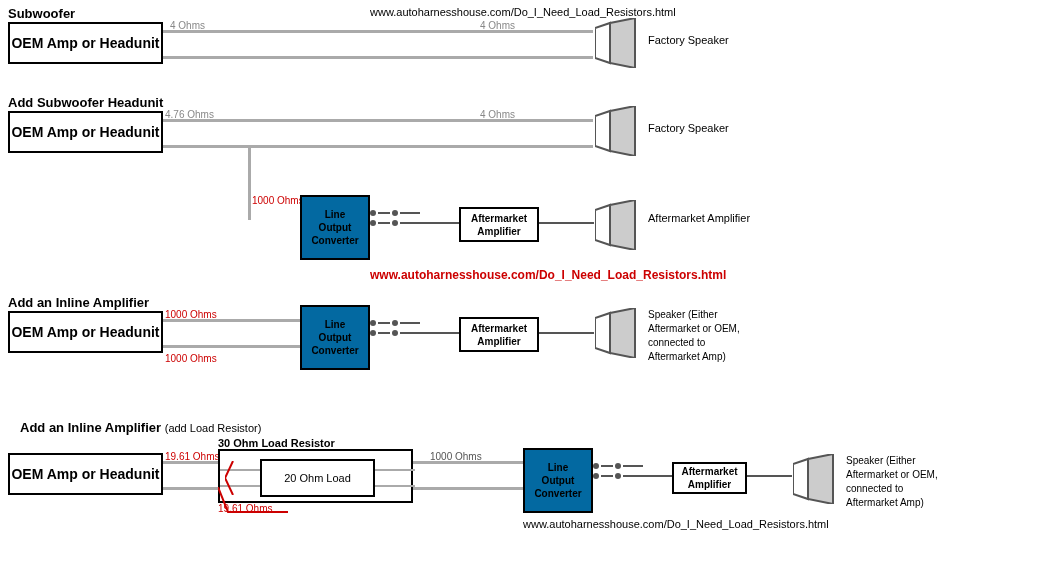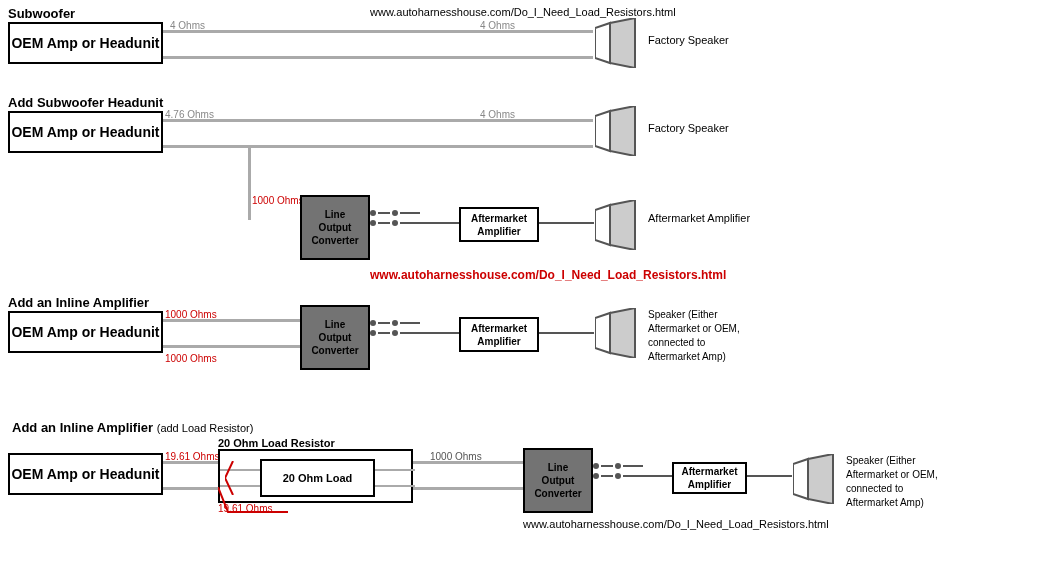--- a/index.html
+++ b/index.html
@@ -36,21 +36,21 @@
       justify-content: center;
       font-size: 14px;
       font-weight: bold;
       text-align: center;
       line-height: 1.2;
     }
 
     
     .loc-box {
       border: 2px solid #000;
-      background: #737373;
+      background: #0369a1;
       display: flex;
       align-items: center;
       justify-content: center;
       font-size: 10px;
       font-weight: bold;
       text-align: center;
       line-height: 1.3;
     }
 
     
@@ -59,21 +59,21 @@
       background: #fff;
       position: relative;
     }
     .resistor-inner {
       border: 2px solid #000;
       background: #fff;
       display: flex;
       align-items: center;
       justify-content: center;
       font-size: 11px;
-      font-weight: bold;
+      font-weight: normal;
     }
 
     
     .wire-h {
       background: #aaa;
       height: 3px;
       position: absolute;
     }
     .wire-h-dark {
       background: #555;
@@ -258,26 +258,26 @@
   </div>
 
   <div class="abs wire-h-dark" style="left:539px; top:332px; width:55px; height:2px;"></div>
 
   <svg class="abs" style="left:595px; top:308px;" width="50" height="50">
     <polygon points="0,10 15,5 15,45 0,40" fill="none" stroke="#555" stroke-width="2"></polygon>
     <polygon points="15,5 40,0 40,50 15,45" fill="#ccc" stroke="#555" stroke-width="2"></polygon>
   </svg>
   <span class="abs" style="left:648px; top:308px; font-size:10px; line-height:1.4;">Speaker (Either<br>Aftermarket or OEM,<br>connected to<br>Aftermarket Amp)</span>
 
-  <span class="abs section-label" style="left:12px; top:420px;">
+  <span class="abs section-label" style="left:20px; top:420px;">
     <span>Add an Inline Amplifier</span>
     <span style="font-size:11px; font-weight:normal;">(add Load Resistor)</span>
   </span>
 
-  <span class="abs" style="left:218px; top:437px; font-size:11px; font-weight:bold;">20 Ohm Load Resistor</span>
+  <span class="abs" style="left:218px; top:437px; font-size:11px; font-weight:bold;">30 Ohm Load Resistor</span>
 
   <div class="abs oem-box" style="left:8px; top:453px; width:155px; height:42px;">
     <span>OEM Amp or Headunit</span>
   </div>
 
   <div class="abs wire-h" style="left:163px; top:461px; width:63px;"></div>
 
   <div class="abs wire-h" style="left:163px; top:487px; width:63px;"></div>
 
   <span class="abs red" style="left:165px; top:451px; font-size:10px;">19.61 Ohms</span>

